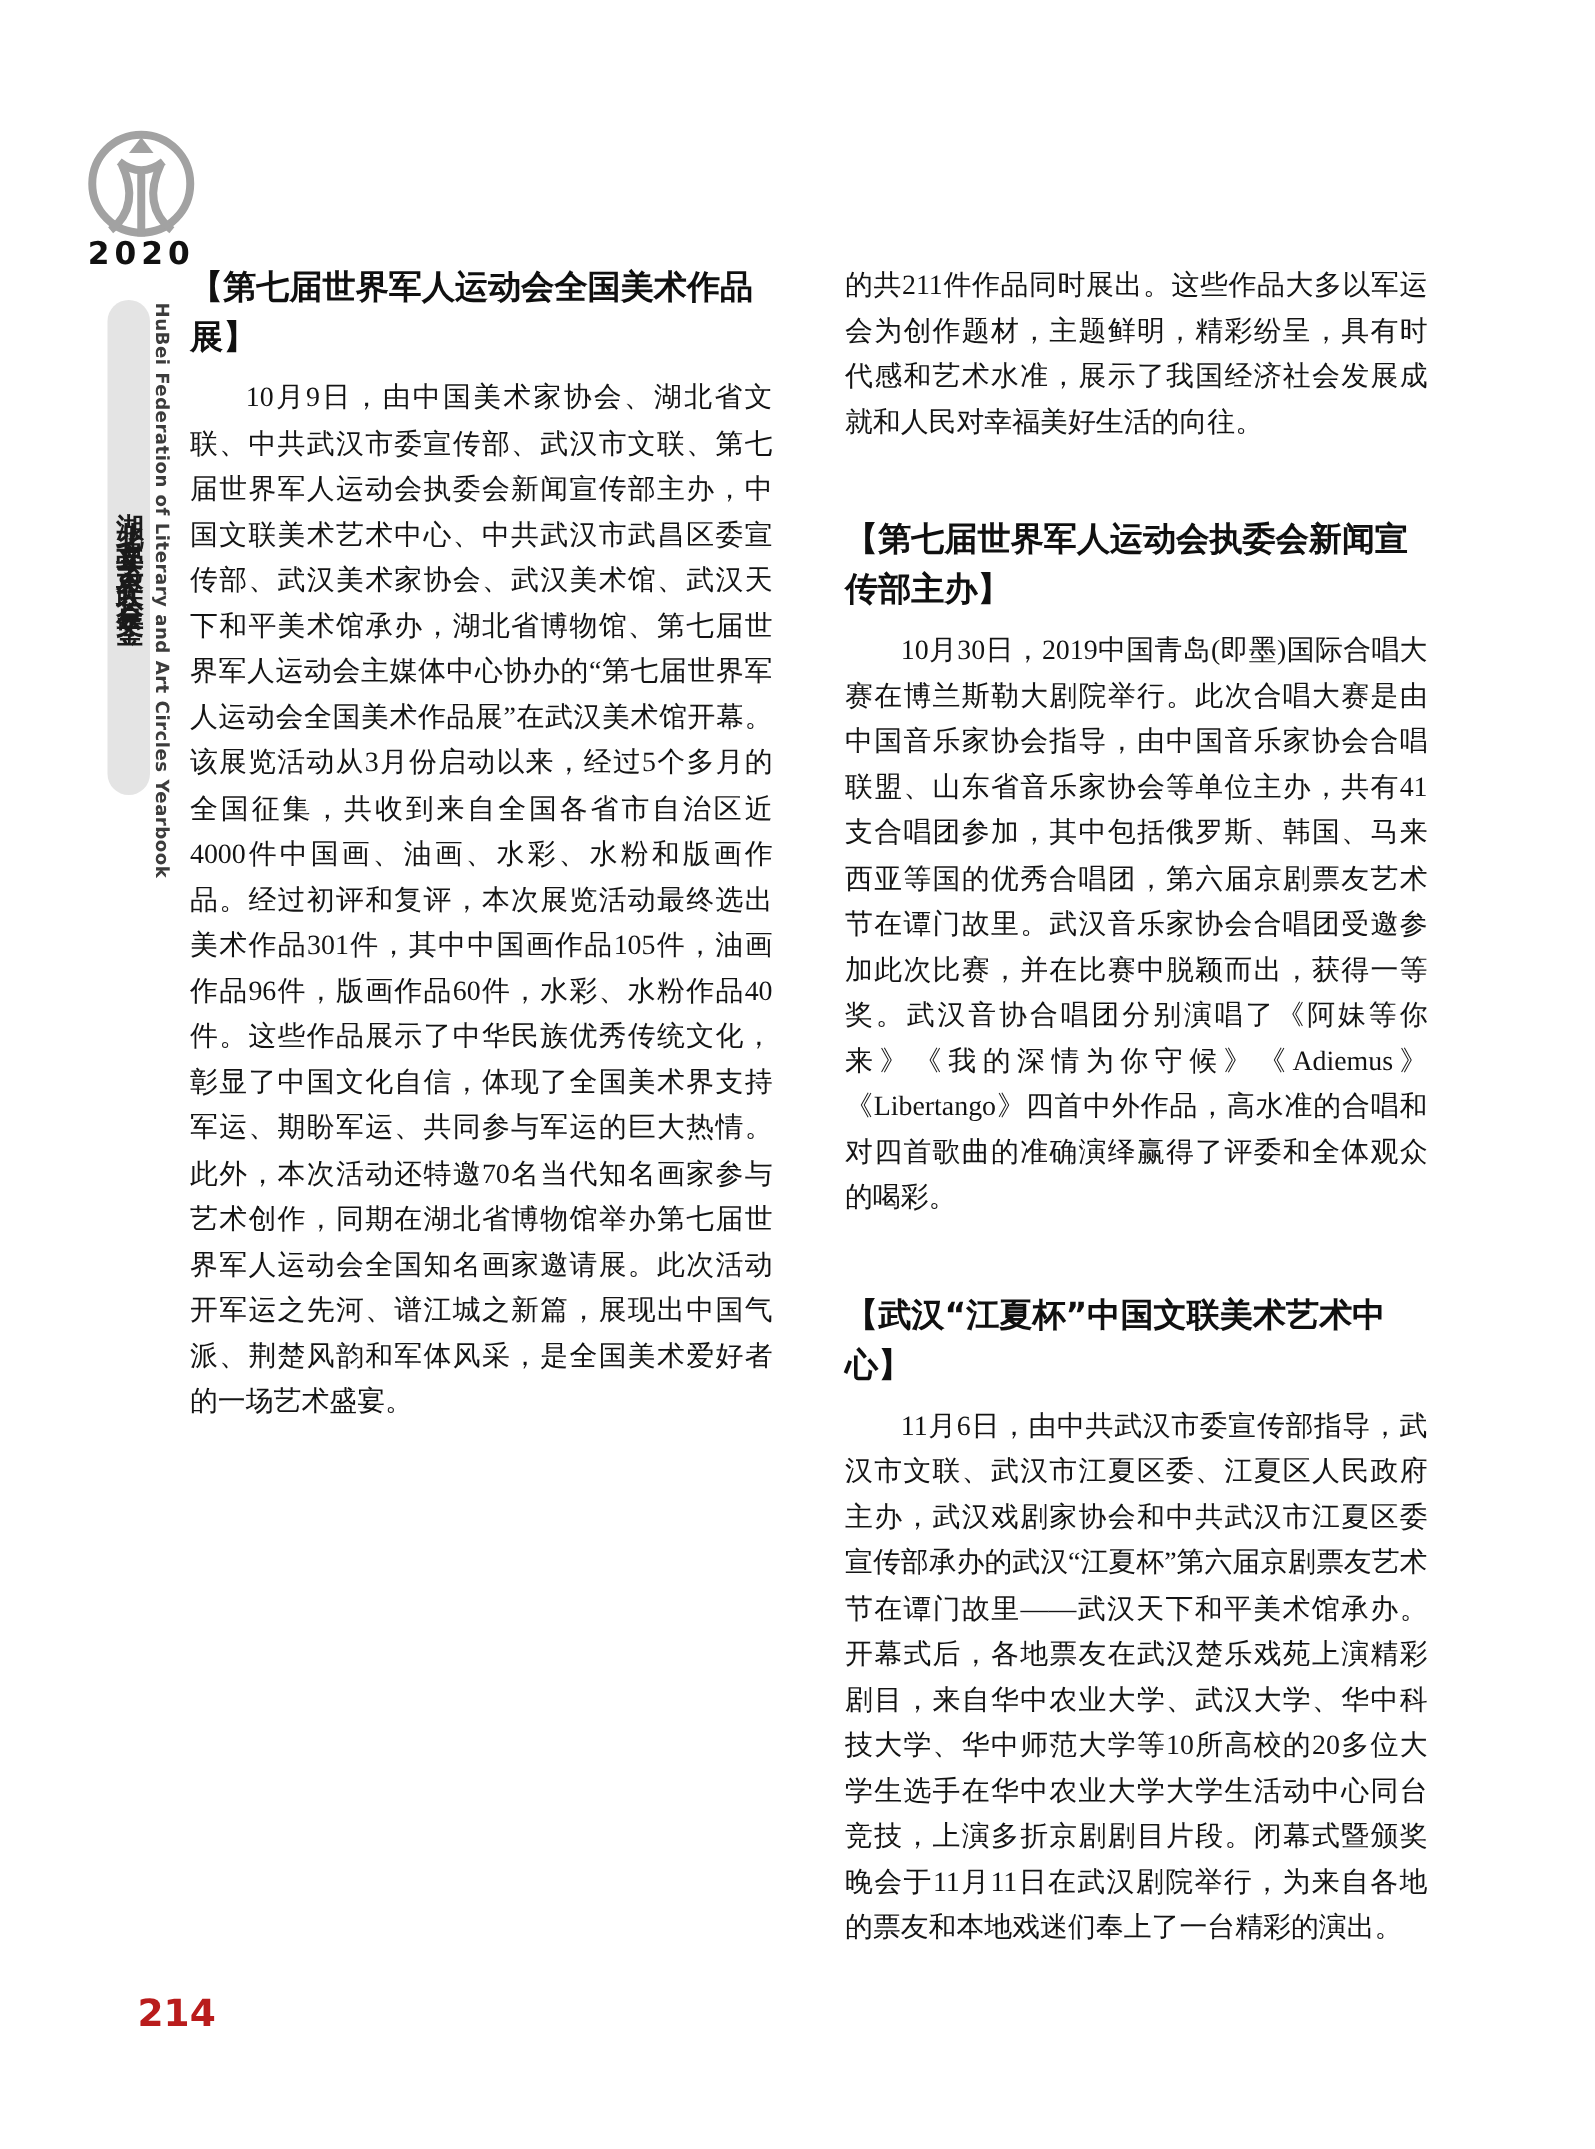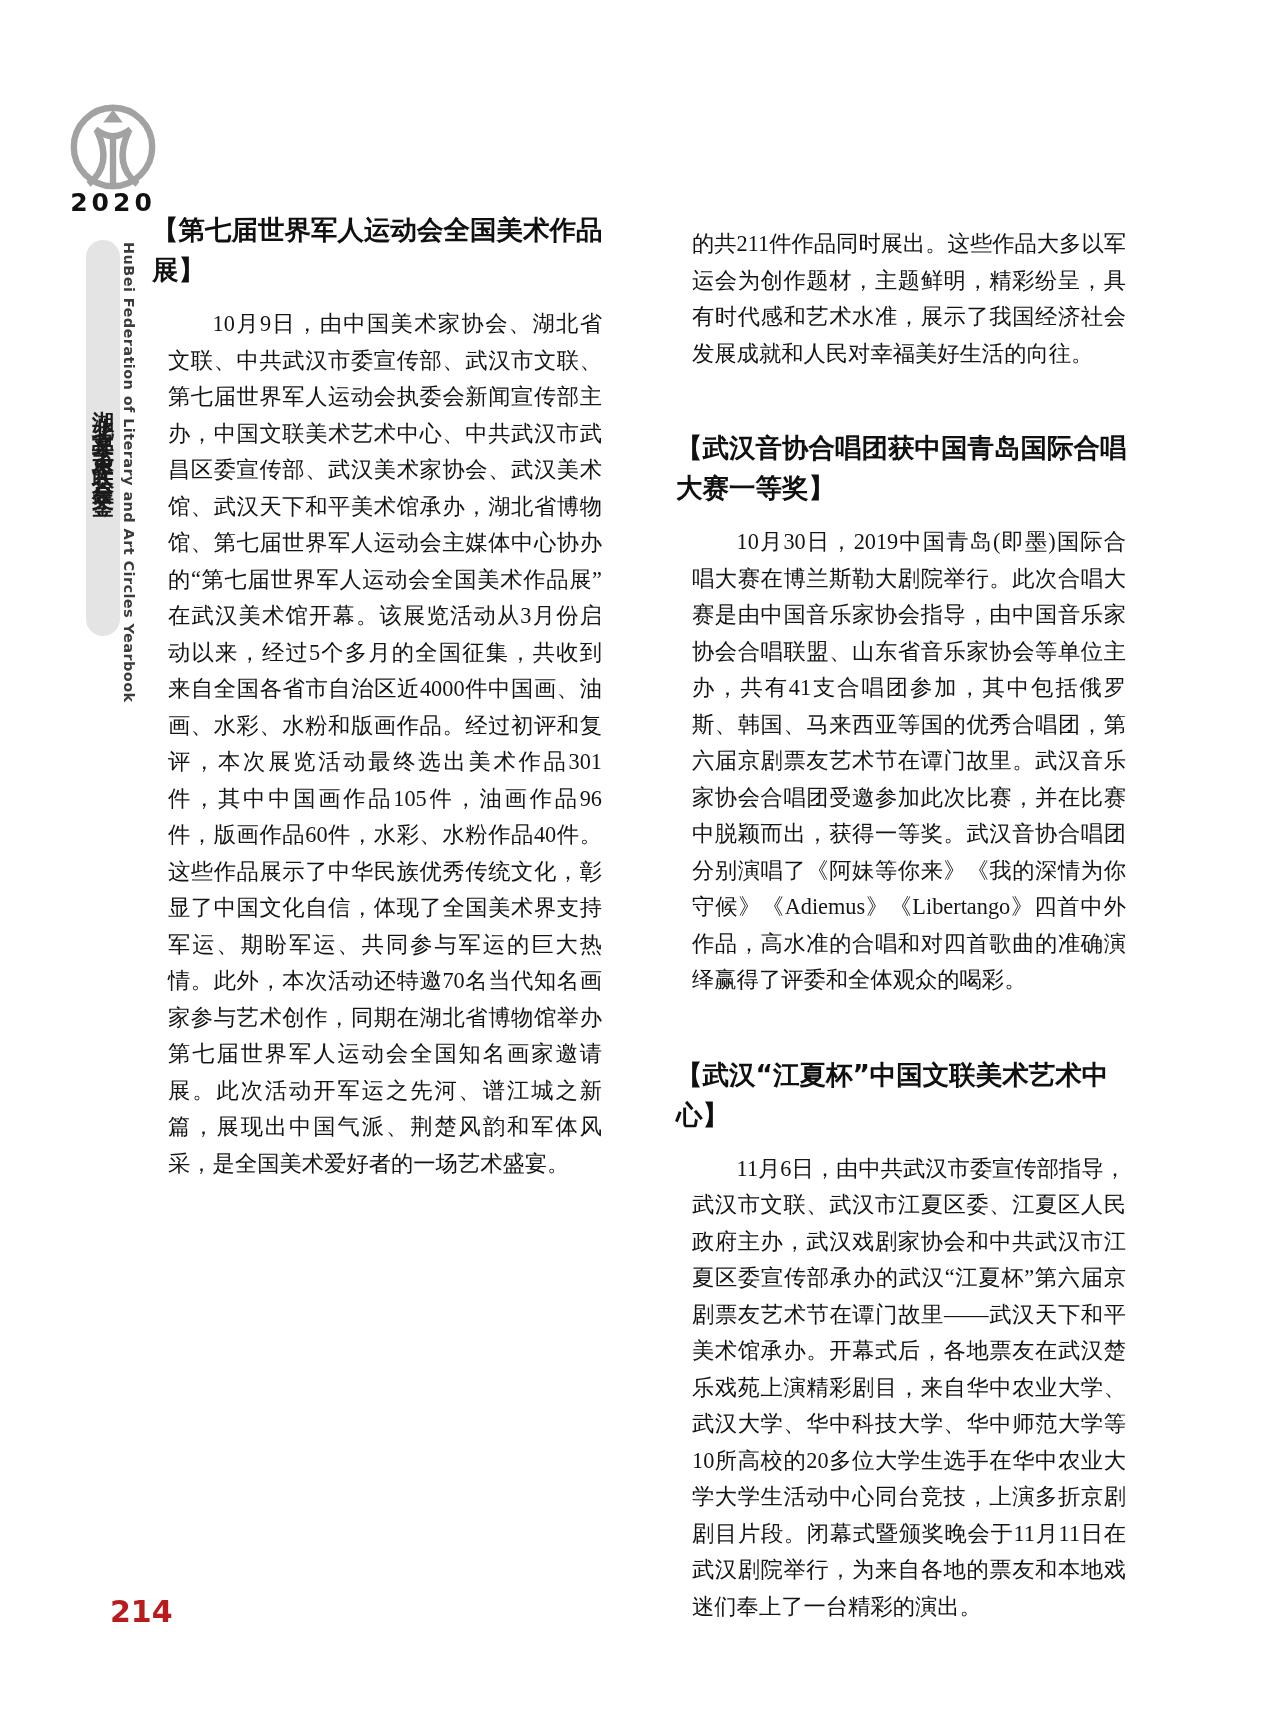--- a/index.html
+++ b/index.html
@@ -47,21 +47,21 @@
   .col-left  { left:152px; }
   .col-right { left:676px; }
 
   .entry-heading {
     margin:0 0 10px 0;
     font-family:"DejaVu Sans","Liberation Sans",sans-serif;
     font-weight:bold; font-size:26.5px; line-height:40px;
     color:#101010; text-align:left;
   }
   .entry-body {
-    margin:16px;
+    margin:0;
     font-size:22.3px; line-height:36.5px;
     text-align:justify;
     text-indent:2em;
   }
   .entry-body.no-indent { text-indent:0; }
   section.entry + section.entry { margin-top:56px; }
   .col-right section.entry:first-of-type { margin-top:0; }
   .col-right .continuation + section.entry { margin-top:56px; }
 
   
@@ -100,21 +100,21 @@
       <h2 class="entry-heading">【第七届世界军人运动会全国美术作品展】</h2>
       <p class="entry-body">10月9日，由中国美术家协会、湖北省文联、中共武汉市委宣传部、武汉市文联、第七届世界军人运动会执委会新闻宣传部主办，中国文联美术艺术中心、中共武汉市武昌区委宣传部、武汉美术家协会、武汉美术馆、武汉天下和平美术馆承办，湖北省博物馆、第七届世界军人运动会主媒体中心协办的“第七届世界军人运动会全国美术作品展”在武汉美术馆开幕。该展览活动从3月份启动以来，经过5个多月的全国征集，共收到来自全国各省市自治区近4000件中国画、油画、水彩、水粉和版画作品。经过初评和复评，本次展览活动最终选出美术作品301件，其中中国画作品105件，油画作品96件，版画作品60件，水彩、水粉作品40件。这些作品展示了中华民族优秀传统文化，彰显了中国文化自信，体现了全国美术界支持军运、期盼军运、共同参与军运的巨大热情。此外，本次活动还特邀70名当代知名画家参与艺术创作，同期在湖北省博物馆举办第七届世界军人运动会全国知名画家邀请展。此次活动开军运之先河、谱江城之新篇，展现出中国气派、荆楚风韵和军体风采，是全国美术爱好者的一场艺术盛宴。</p>
     </section>
     <section class="entry">
     </section>
   </div>
 
   <div class="column col-right">
     <p class="entry-body no-indent continuation">的共211件作品同时展出。这些作品大多以军运会为创作题材，主题鲜明，精彩纷呈，具有时代感和艺术水准，展示了我国经济社会发展成就和人民对幸福美好生活的向往。</p>
     <section class="entry">
-      <h2 class="entry-heading">【武汉音协合唱团获中国青岛国际合唱大赛一等奖】</h2>
+      <h2 class="entry-heading">【第七届世界军人运动会执委会新闻宣传部主办】</h2>
       <p class="entry-body">10月30日，2019中国青岛(即墨)国际合唱大赛在博兰斯勒大剧院举行。此次合唱大赛是由中国音乐家协会指导，由中国音乐家协会合唱联盟、山东省音乐家协会等单位主办，共有41支合唱团参加，其中包括俄罗斯、韩国、马来西亚等国的优秀合唱团，第六届京剧票友艺术节在谭门故里。武汉音乐家协会合唱团受邀参加此次比赛，并在比赛中脱颖而出，获得一等奖。武汉音协合唱团分别演唱了《阿妹等你来》《我的深情为你守候》《Adiemus》《Libertango》四首中外作品，高水准的合唱和对四首歌曲的准确演绎赢得了评委和全体观众的喝彩。</p>
     </section>
     <section class="entry">
       <h2 class="entry-heading">【武汉“江夏杯”中国文联美术艺术中心】</h2>
       <p class="entry-body">11月6日，由中共武汉市委宣传部指导，武汉市文联、武汉市江夏区委、江夏区人民政府主办，武汉戏剧家协会和中共武汉市江夏区委宣传部承办的武汉“江夏杯”第六届京剧票友艺术节在谭门故里——武汉天下和平美术馆承办。开幕式后，各地票友在武汉楚乐戏苑上演精彩剧目，来自华中农业大学、武汉大学、华中科技大学、华中师范大学等10所高校的20多位大学生选手在华中农业大学大学生活动中心同台竞技，上演多折京剧剧目片段。闭幕式暨颁奖晚会于11月11日在武汉剧院举行，为来自各地的票友和本地戏迷们奉上了一台精彩的演出。</p>
     </section>
   </div>
 
   <div class="page-number">214</div>
 

